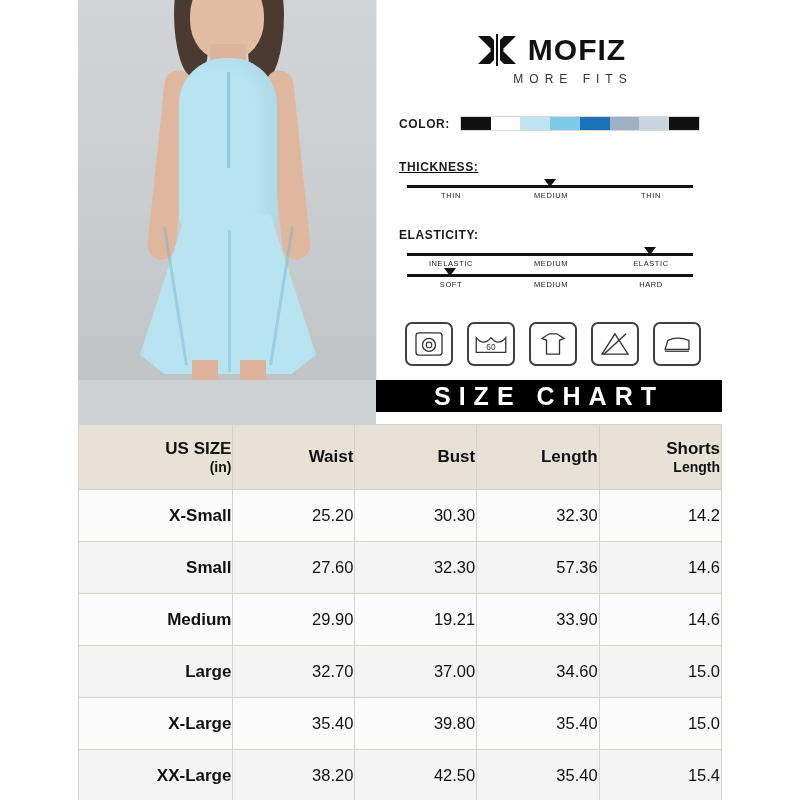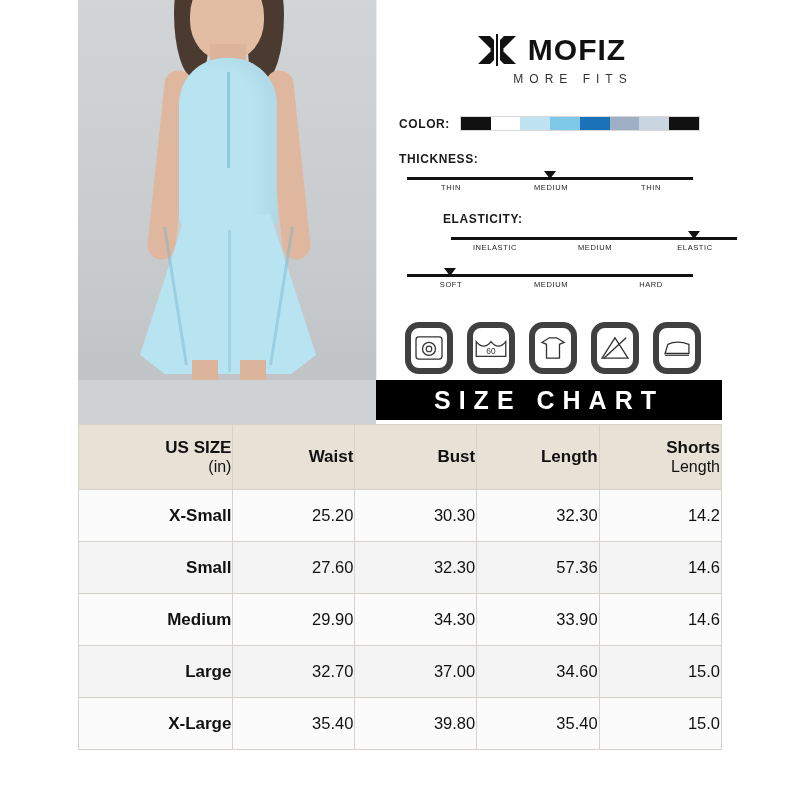--- a/index.html
+++ b/index.html
@@ -274,36 +274,36 @@
     position: absolute;
     left: 22px;
     top: 322px;
     width: 302px;
     display: flex;
     gap: 8px;
   }
   .care-icon {
     width: 44px;
     height: 40px;
-    border: 6px solid #404040;
-    border-radius: 14px;
+    border: 2px solid #404040;
+    border-radius: 7px;
     display: flex;
     align-items: center;
     justify-content: center;
     background: #fff;
     margin-left: 6px;
   }
 
   
   .banner {
     position: absolute;
     left: 376px;
     top: 380px;
     width: 346px;
-    height: 40px;
+    height: 32px;
     background: #000;
     color: #fff;
     display: flex;
     align-items: center;
     justify-content: center;
   }
   .banner-text {
     font-size: 25px;
     font-weight: bold;
     letter-spacing: 8px;
@@ -333,22 +333,22 @@
   }
   table.size thead th {
     background: #e8e1d6;
     height: 62px;
     font-size: 17px;
     font-weight: bold;
     line-height: 1.15;
   }
   table.size thead th .sub {
     display: block;
-    font-size: 16px;
-    font-weight: normal;
+    font-size: 14px;
+    font-weight: bold;
   }
   table.size tbody td {
     height: 49px;
     font-size: 16.5px;
     background: #fbfbfb;
   }
   table.size tbody td.sizename {
     font-weight: bold;
     font-size: 17px;
   }
@@ -409,34 +409,34 @@
             <div class="color-sw" style="background:#bfe3f2"></div>
             <div class="color-sw" style="background:#7ec8e8"></div>
             <div class="color-sw" style="background:#1a72b8"></div>
             <div class="color-sw" style="background:#9fb0c4"></div>
             <div class="color-sw" style="background:#c9d6e2"></div>
             <div class="color-sw" style="background:#111111"></div>
           </div>
         </div>
       </div>
 
-      <div class="spec" style="top:152px;">
+      <div class="spec" style="top:160px;text-decoration:underline;">
         <div class="spec-label">THICKNESS:</div>
         <div class="scale">
           <div class="scale-line"></div>
           <div class="scale-marker" style="left:145px;"></div>
           <div class="scale-ticks">
             <span>THIN</span>
             <span>MEDIUM</span>
             <span>THIN</span>
           </div>
         </div>
       </div>
 
-      <div class="spec" style="top:212px;margin-left:44px;">
+      <div class="spec" style="top:228px;">
         <div class="spec-label">ELASTICITY:</div>
         <div class="scale">
           <div class="scale-line"></div>
           <div class="scale-marker" style="left:245px;"></div>
           <div class="scale-ticks">
             <span>INELASTIC</span>
             <span>MEDIUM</span>
             <span>ELASTIC</span>
           </div>
         </div>
@@ -528,34 +528,41 @@
       <tr>
         <td class="sizename">Small</td>
         <td>27.60</td>
         <td>32.30</td>
         <td>57.36</td>
         <td>14.6</td>
       </tr>
       <tr>
         <td class="sizename">Medium</td>
         <td>29.90</td>
-        <td>34.30</td>
+        <td>19.21</td>
         <td>33.90</td>
         <td>14.6</td>
       </tr>
       <tr>
         <td class="sizename">Large</td>
         <td>32.70</td>
         <td>37.00</td>
         <td>34.60</td>
         <td>15.0</td>
       </tr>
       <tr>
         <td class="sizename">X-Large</td>
         <td>35.40</td>
         <td>39.80</td>
         <td>35.40</td>
         <td>15.0</td>
       </tr>
+      <tr>
+        <td class="sizename">XX-Large</td>
+        <td>38.20</td>
+        <td>42.50</td>
+        <td>35.40</td>
+        <td>15.4</td>
+      </tr>
     </tbody>
   </table>
 
 </div>
 
 </body></html>

